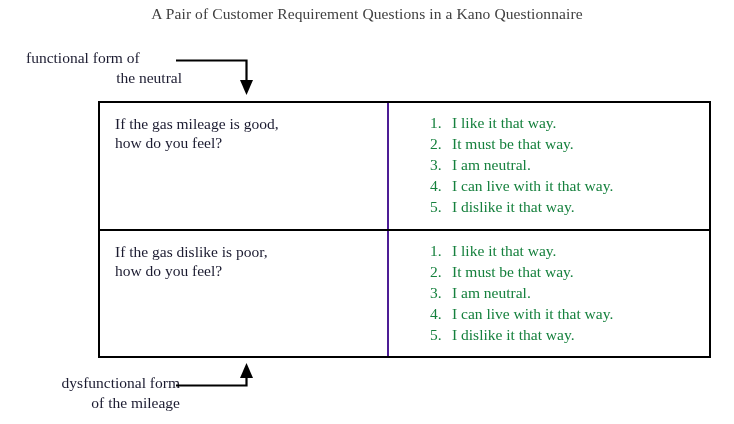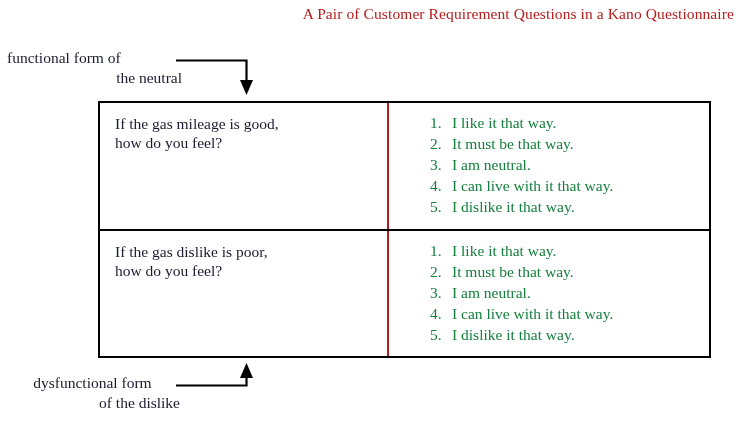--- a/index.html
+++ b/index.html
@@ -25,56 +25,57 @@
     width: 734px;
     height: 424px;
   }
 
   
   .figure-title {
     position: absolute;
     left: 0;
     top: 4px;
     width: 734px;
-    text-align: right;
+    text-align: center;
     font-size: 15.5px;
     line-height: 20px;
     letter-spacing: 0.1px;
-    color: #b91c1c;
+    color: #404040;
     white-space: nowrap;
   }
 
   
   .callout-label {
     position: absolute;
     font-size: 15.5px;
     line-height: 20px;
     color: #1b1b30;
     white-space: nowrap;
   }
   .callout-label .label-line {
     display: block;
+    margin-left: 19px;
   }
   #functional-callout {
     left: 7px;
     top: 48px;
     width: 175px;
     text-align: right;
   }
   #functional-callout .label-line.first {
     text-align: left;
   }
   #dysfunctional-callout {
     left: 5px;
     top: 373px;
     width: 175px;
     text-align: right;
   }
   #dysfunctional-callout .label-line.first {
-    text-align: center;
+    text-align: right;
   }
 
   
   #leader-lines {
     position: absolute;
     left: 0;
     top: 0;
     width: 734px;
     height: 424px;
     pointer-events: none;
@@ -105,21 +106,21 @@
     border-bottom: 2px solid #000000;
   }
   .kano-table td {
     border: 0;
     padding: 0;
     vertical-align: top;
     box-sizing: border-box;
   }
   .kano-table td.question-cell {
     width: 288px;
-    border-right: 2px solid #b91c1c;
+    border-right: 2px solid #4c1d95;
     padding: 11px 10px 8px 15px;
   }
   .kano-table tr.first-row td {
     border-bottom: 2px solid #000000;
   }
   .question-text {
     font-size: 15.5px;
     line-height: 19px;
     color: #1b1b30;
   }
@@ -155,21 +156,21 @@
 
   <div class="figure-title">A Pair of Customer Requirement Questions in a Kano Questionnaire</div>
 
   <div class="callout-label" id="functional-callout">
     <span class="label-line first">functional form of</span>
     <span class="label-line">the neutral</span>
   </div>
 
   <div class="callout-label" id="dysfunctional-callout">
     <span class="label-line first">dysfunctional form</span>
-    <span class="label-line">of the dislike</span>
+    <span class="label-line">of the mileage</span>
   </div>
 
   <svg id="leader-lines" viewBox="0 0 734 424" width="734" height="424">
 
     <g>
       <path d="M176 60.5 L246.5 60.5 L246.5 84" fill="none" stroke="#000000" stroke-width="2.2"></path>
       <polygon points="246.5,95 240,80 253,80" fill="#000000"></polygon>
     </g>
 
     <g>

